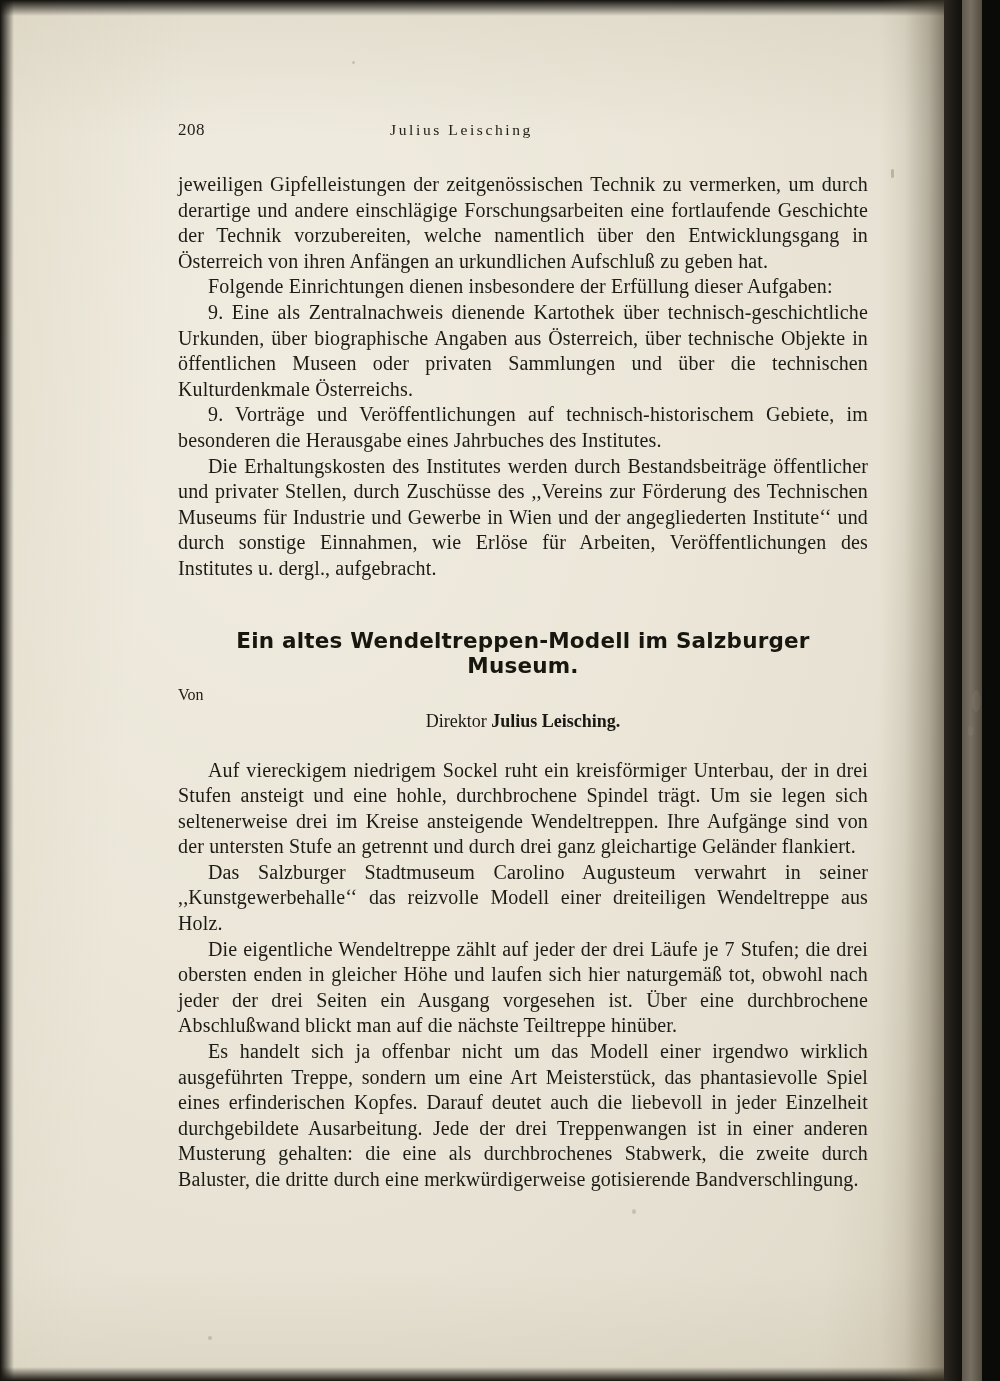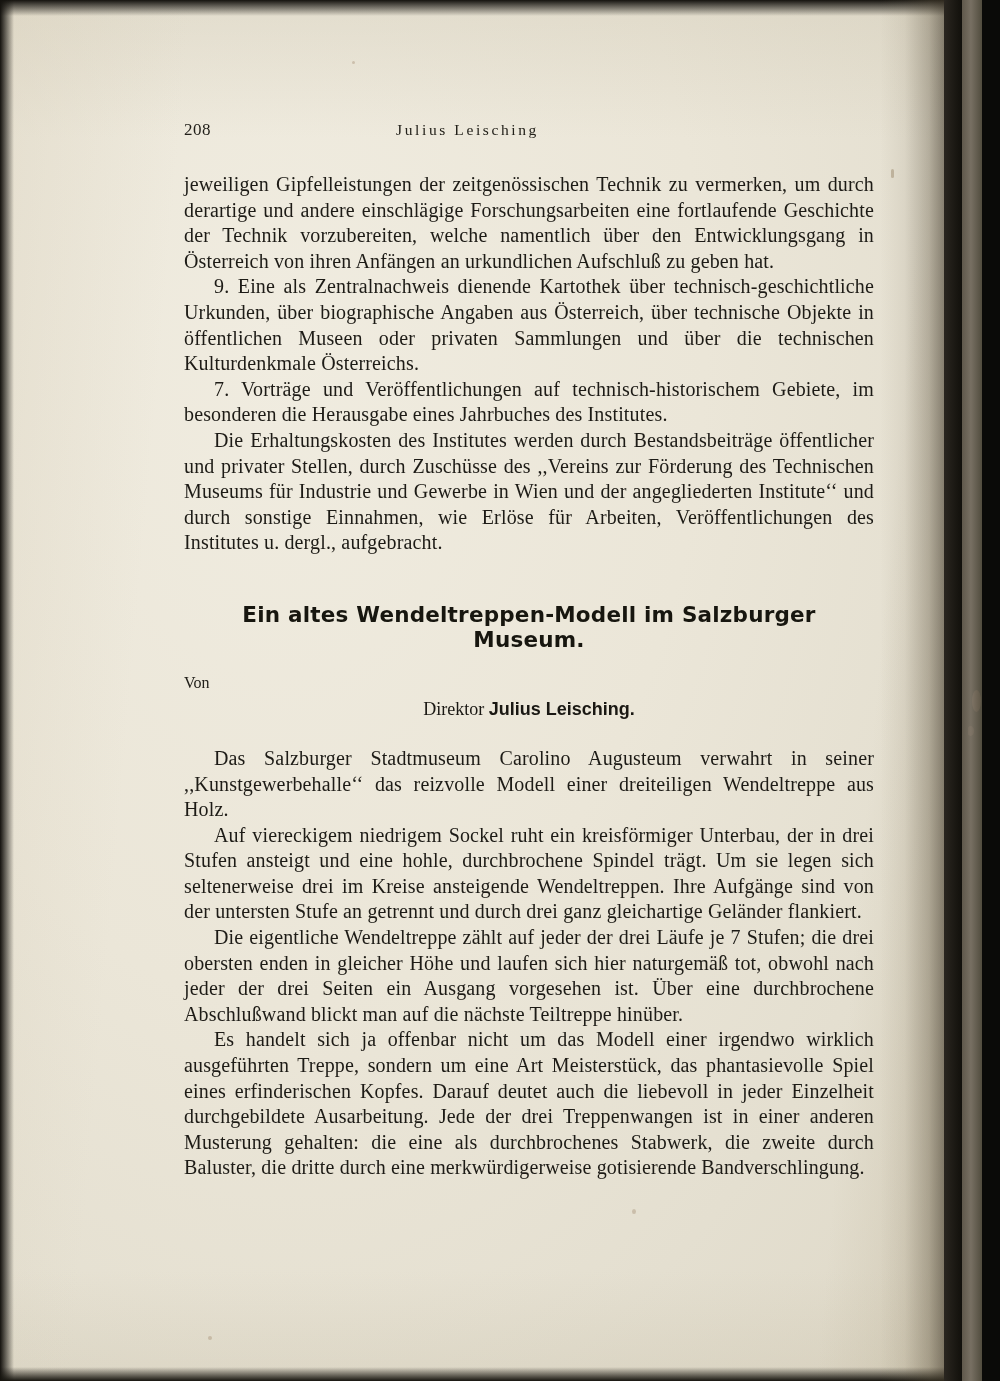--- a/index.html
+++ b/index.html
@@ -110,21 +110,21 @@
   .blot {
     position: absolute;
     pointer-events: none;
     border-radius: 50%;
     background: rgba(160,110,95,0.40);
   }
 
   
   .content {
     position: absolute;
-    left: 184px;
+    left: 178px;
     top: 120px;
     width: 690px;
     color: #1b1a16;
   }
 
   .running-head {
     display: flex;
     align-items: baseline;
     height: 22px;
     margin-bottom: 30px;
@@ -149,41 +149,41 @@
     line-height: 25.6px;
     text-align: justify;
     text-justify: inter-word;
     color: #1d1b16;
     letter-spacing: 0.15px;
   }
   p.indent { text-indent: 30px; }
 
   .article-title {
     margin-top: 46px;
-    margin-bottom: 22px;
+    margin-bottom: 8px;
     text-align: center;
     font-family: "DejaVu Sans", sans-serif;
     font-weight: bold;
     font-size: 21.5px;
     letter-spacing: 0.2px;
     color: #17160f;
   }
   .byline-von {
     text-align: left;
     font-size: 16px;
     margin-bottom: 7px;
     color: #22201a;
   }
   .byline-name {
     text-align: center;
     font-size: 18px;
     margin-bottom: 26px;
     color: #1a1813;
   }
-  .byline-name b { font-family: Liberation Sans, sans-serif; }
+  .byline-name b { font-family: Liberation Serif, serif; }
   .wide { letter-spacing: 2.6px; }
 </style>
 </head>
 <body>
 
 <div class="scan">
   <div class="paper"></div>
 
   <div class="speck" style="left:352px;top:61px;width:3px;height:3px;"></div>
   <div class="speck" style="left:208px;top:1336px;width:4px;height:4px;"></div>
@@ -201,30 +201,31 @@
   <div class="edge-right"></div>
 
   <div class="content">
 
     <div class="running-head">
       <span class="folio">208</span>
       <span class="head-title wide">Julius Leisching</span>
     </div>
 
     <p>jeweiligen Gipfelleistungen der zeitgenössischen Technik zu vermerken, um durch derartige und andere einschlägige Forschungsarbeiten eine fortlaufende Geschichte der Technik vorzubereiten, welche namentlich über den Entwicklungsgang in Österreich von ihren Anfängen an urkundlichen Aufschluß zu geben hat.</p>
+    <p class="indent">Folgende Einrichtungen dienen insbesondere der Erfüllung dieser Aufgaben:</p>
     <p class="indent">9. Eine als Zentralnachweis dienende Kartothek über technisch-geschichtliche Urkunden, über biographische Angaben aus Österreich, über technische Objekte in öffentlichen Museen oder privaten Sammlungen und über die technischen Kulturdenkmale Österreichs.</p>
-    <p class="indent">7. Vorträge und Veröffentlichungen auf technisch-historischem Gebiete, im besonderen die Herausgabe eines Jahrbuches des Institutes.</p>
+    <p class="indent">9. Vorträge und Veröffentlichungen auf technisch-historischem Gebiete, im besonderen die Herausgabe eines Jahrbuches des Institutes.</p>
     <p class="indent">Die Erhaltungskosten des Institutes werden durch Bestandsbeiträge öffentlicher und privater Stellen, durch Zuschüsse des ,,Vereins zur Förderung des Technischen Museums für Industrie und Gewerbe in Wien und der angegliederten Institute‘‘ und durch sonstige Einnahmen, wie Erlöse für Arbeiten, Veröffentlichungen des Institutes u. dergl., aufgebracht.</p>
 
     <h1 class="article-title">Ein altes Wendeltreppen-Modell im Salzburger Museum.</h1>
     <div class="byline-von">Von</div>
     <div class="byline-name">
       <span>Direktor</span>
       <b>Julius Leisching.</b>
     </div>
 
+    <p class="indent">Auf viereckigem niedrigem Sockel ruht ein kreisförmiger Unterbau, der in drei Stufen ansteigt und eine hohle, durchbrochene Spindel trägt. Um sie legen sich seltenerweise drei im Kreise ansteigende Wendeltreppen. Ihre Aufgänge sind von der untersten Stufe an getrennt und durch drei ganz gleichartige Geländer flankiert.</p>
     <p class="indent">Das Salzburger Stadtmuseum Carolino Augusteum verwahrt in seiner ,,Kunstgewerbehalle‘‘ das reizvolle Modell einer dreiteiligen Wendeltreppe aus Holz.</p>
-    <p class="indent">Auf viereckigem niedrigem Sockel ruht ein kreisförmiger Unterbau, der in drei Stufen ansteigt und eine hohle, durchbrochene Spindel trägt. Um sie legen sich seltenerweise drei im Kreise ansteigende Wendeltreppen. Ihre Aufgänge sind von der untersten Stufe an getrennt und durch drei ganz gleichartige Geländer flankiert.</p>
     <p class="indent">Die eigentliche Wendeltreppe zählt auf jeder der drei Läufe je 7 Stufen; die drei obersten enden in gleicher Höhe und laufen sich hier naturgemäß tot, obwohl nach jeder der drei Seiten ein Ausgang vorgesehen ist. Über eine durchbrochene Abschlußwand blickt man auf die nächste Teiltreppe hinüber.</p>
     <p class="indent">Es handelt sich ja offenbar nicht um das Modell einer irgendwo wirklich ausgeführten Treppe, sondern um eine Art Meisterstück, das phantasievolle Spiel eines erfinderischen Kopfes. Darauf deutet auch die liebevoll in jeder Einzelheit durchgebildete Ausarbeitung. Jede der drei Treppenwangen ist in einer anderen Musterung gehalten: die eine als durchbrochenes Stabwerk, die zweite durch Baluster, die dritte durch eine merkwürdigerweise gotisierende Bandverschlingung.</p>
 
   </div>
 </div>
 
 </body></html>

